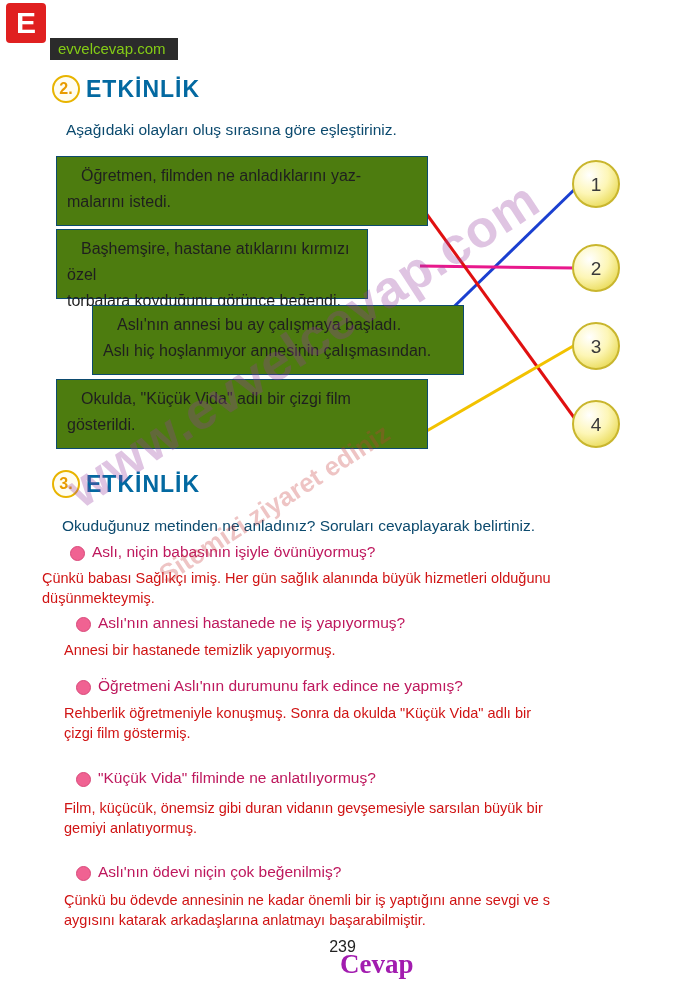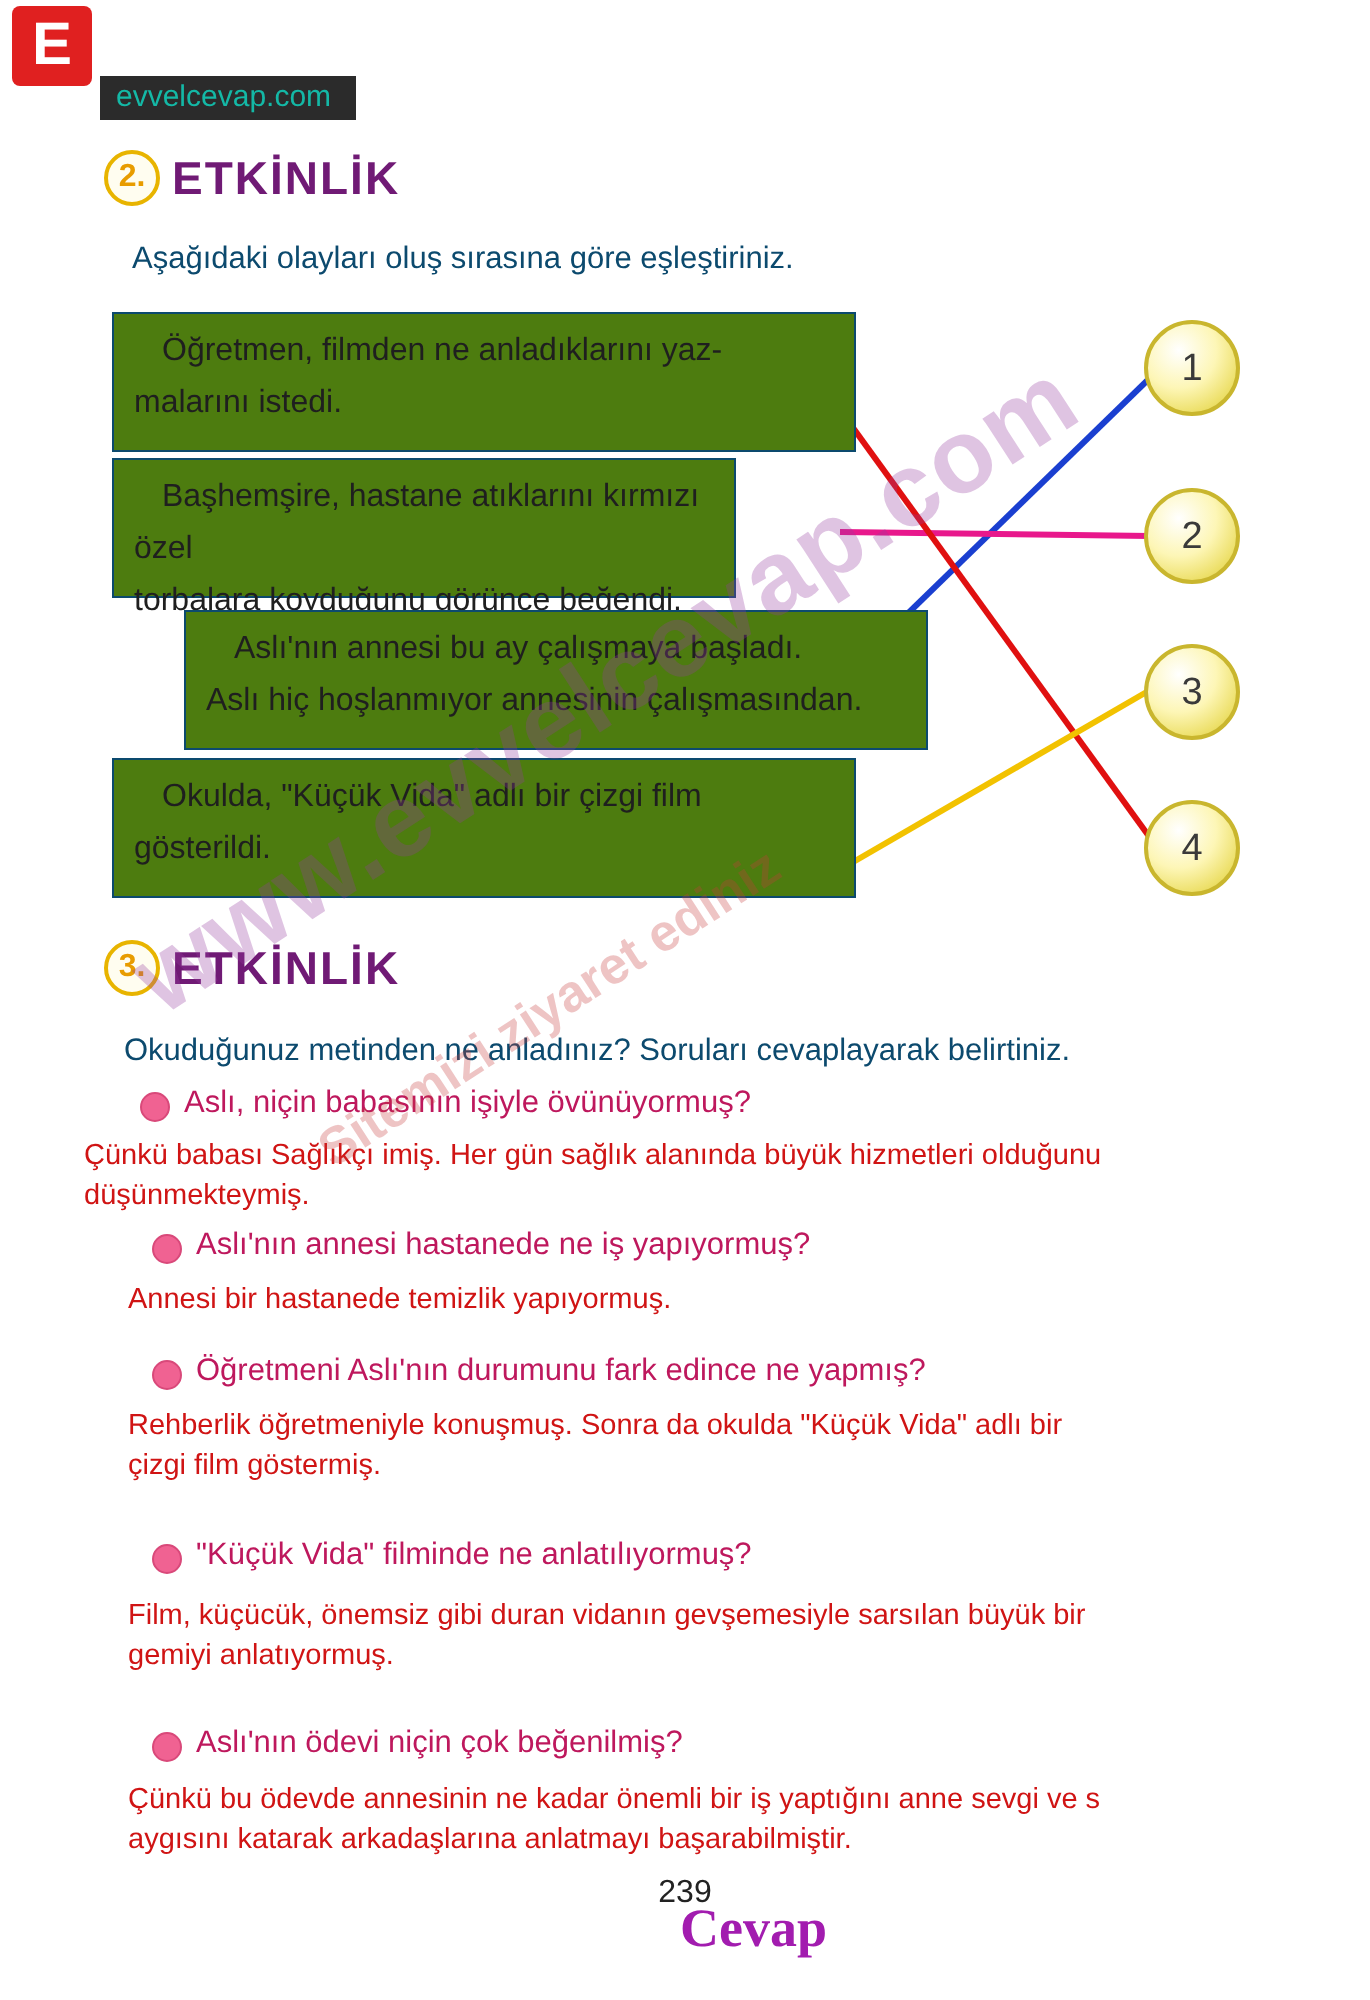--- a/index.html
+++ b/index.html
@@ -17,35 +17,35 @@
     background:#e02020;border-radius:4px;color:#fff;
     font-weight:bold;font-size:30px;line-height:40px;text-align:center;
   }
   .hdr-title{
     position:absolute;left:50px;top:4px;height:32px;
     background:#2b2b2b;color:#ffffff;
     font-size:23px;line-height:32px;padding:0 12px 0 8px;white-space:nowrap;
   }
   .hdr-sub{
     position:absolute;left:50px;top:38px;height:22px;
-    background:#2b2b2b;color:#14b8a6;
+    background:#2b2b2b;color:#84cc16;
     font-size:15px;line-height:22px;padding:0 12px 0 8px;white-space:nowrap;
   }
 
   
   .act{position:absolute;}
   .act .num{
     display:inline-block;width:24px;height:24px;border:2px solid #e8b400;
     border-radius:50%;color:#e89c00;font-weight:bold;font-size:16px;
     line-height:24px;text-align:center;vertical-align:middle;
     background:#fffdf0;
   }
   .act .word{
     display:inline-block;margin-left:6px;vertical-align:middle;
-    font-size:23px;font-weight:bold;color:#701a75;letter-spacing:1px;
+    font-size:23px;font-weight:bold;color:#0369a1;letter-spacing:1px;
   }
 
   
   .ptext{position:absolute;font-size:15.5px;color:#0c4a6e;line-height:21px;}
 
   
   .mbox{
     position:absolute;border:1px solid #0c4a6e;background:#4d7c0f;
     font-size:16px;line-height:26px;color:#1f1f1f;padding:6px 10px;
     box-sizing:border-box;

